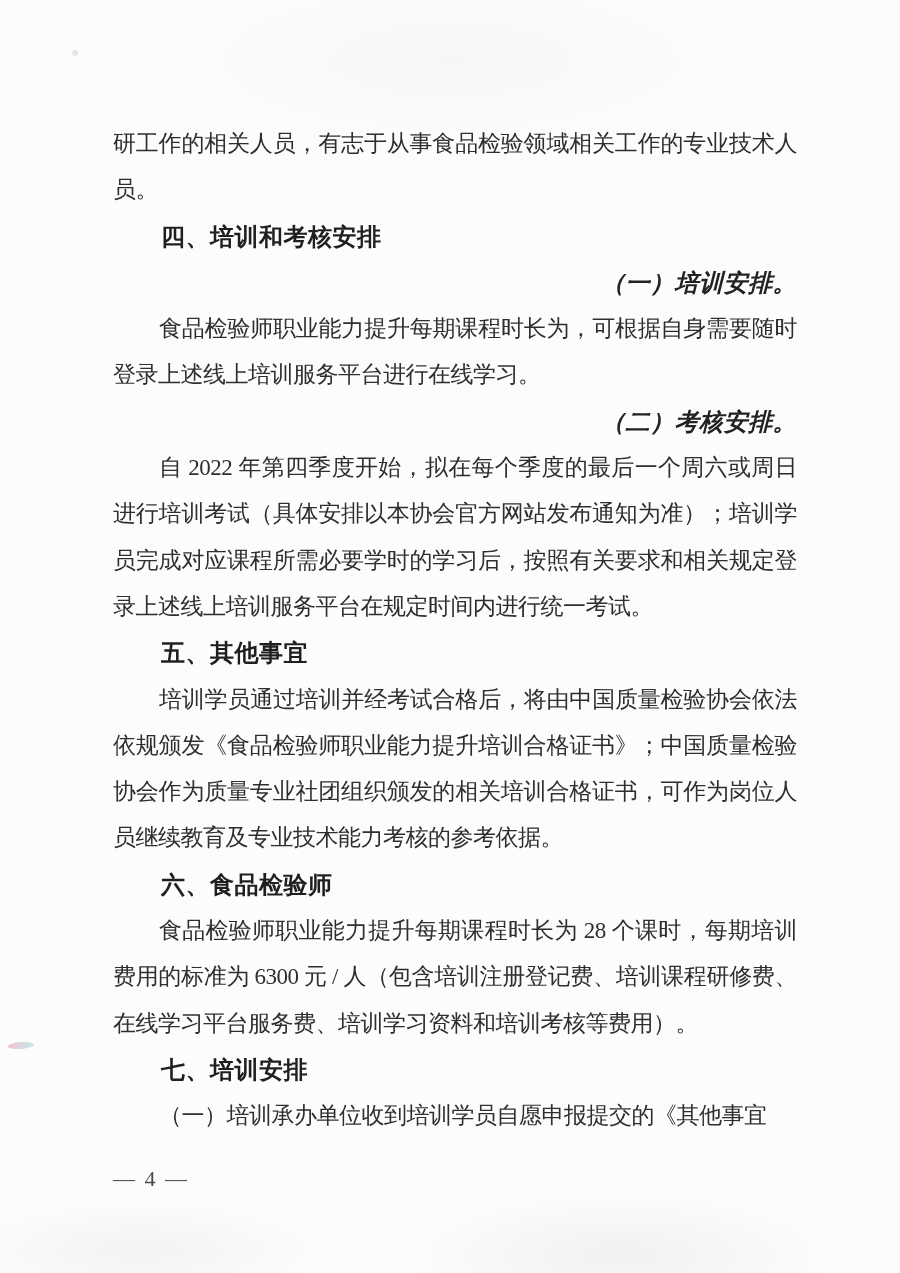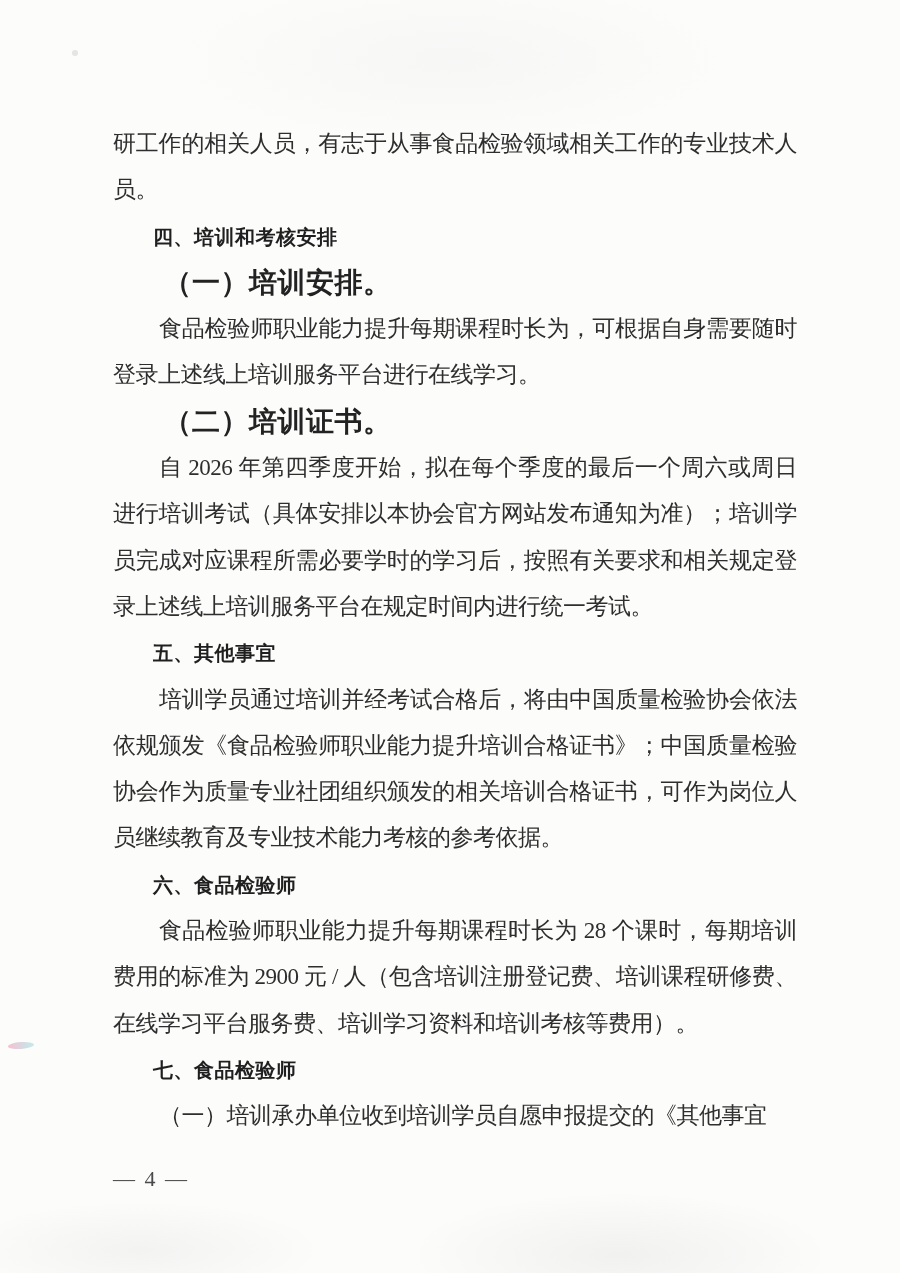--- a/index.html
+++ b/index.html
@@ -39,32 +39,33 @@
   .line-cont {
     text-indent: 0;
   }
   .para {
     text-indent: 2em;
   }
   .h1 {
     text-indent: 2em;
     font-family: "Liberation Sans", sans-serif;
     font-weight: 700;
-    font-size: 20px;
+    font-size: 24px;
     letter-spacing: 0.5px;
     color: #1f1f1f;
     text-align: left;
   }
   .h2 {
     text-indent: 1.8em;
     font-weight: 700;
-    font-size: 28px;
+    font-size: 24px;
     letter-spacing: 0.5px;
     color: #222;
-    text-align: left;
+    text-align: right;
+    font-style: italic;
   }
   .page-number {
     position: absolute;
     left: 113px;
     top: 1166px;
     font-size: 22px;
     letter-spacing: 2px;
     color: #4a4a4a;
     font-family: "Liberation Serif", serif;
   }
@@ -91,27 +92,27 @@
 </head>
 <body>
 
 <div class="page">
 
   <div class="doc-body">
     <div class="line-cont">研工作的相关人员，有志于从事食品检验领域相关工作的专业技术人员。</div>
     <div class="h1">四、培训和考核安排</div>
     <div class="h2">（一）培训安排。</div>
     <div class="para">食品检验师职业能力提升每期课程时长为，可根据自身需要随时登录上述线上培训服务平台进行在线学习。</div>
-    <div class="h2">（二）培训证书。</div>
-    <div class="para">自 2026 年第四季度开始，拟在每个季度的最后一个周六或周日进行培训考试（具体安排以本协会官方网站发布通知为准）；培训学员完成对应课程所需必要学时的学习后，按照有关要求和相关规定登录上述线上培训服务平台在规定时间内进行统一考试。</div>
+    <div class="h2">（二）考核安排。</div>
+    <div class="para">自 2022 年第四季度开始，拟在每个季度的最后一个周六或周日进行培训考试（具体安排以本协会官方网站发布通知为准）；培训学员完成对应课程所需必要学时的学习后，按照有关要求和相关规定登录上述线上培训服务平台在规定时间内进行统一考试。</div>
     <div class="h1">五、其他事宜</div>
     <div class="para">培训学员通过培训并经考试合格后，将由中国质量检验协会依法依规颁发《食品检验师职业能力提升培训合格证书》；中国质量检验协会作为质量专业社团组织颁发的相关培训合格证书，可作为岗位人员继续教育及专业技术能力考核的参考依据。</div>
     <div class="h1">六、食品检验师</div>
-    <div class="para">食品检验师职业能力提升每期课程时长为 28 个课时，每期培训费用的标准为 2900 元 / 人（包含培训注册登记费、培训课程研修费、在线学习平台服务费、培训学习资料和培训考核等费用）。</div>
-    <div class="h1">七、食品检验师</div>
+    <div class="para">食品检验师职业能力提升每期课程时长为 28 个课时，每期培训费用的标准为 6300 元 / 人（包含培训注册登记费、培训课程研修费、在线学习平台服务费、培训学习资料和培训考核等费用）。</div>
+    <div class="h1">七、培训安排</div>
     <div class="para">（一）培训承办单位收到培训学员自愿申报提交的《其他事宜</div>
   </div>
 
   <div class="page-number">— 4 —</div>
 
   <div class="scan-artifact-1"></div>
   <div class="scan-artifact-2"></div>
 
 </div>
 

